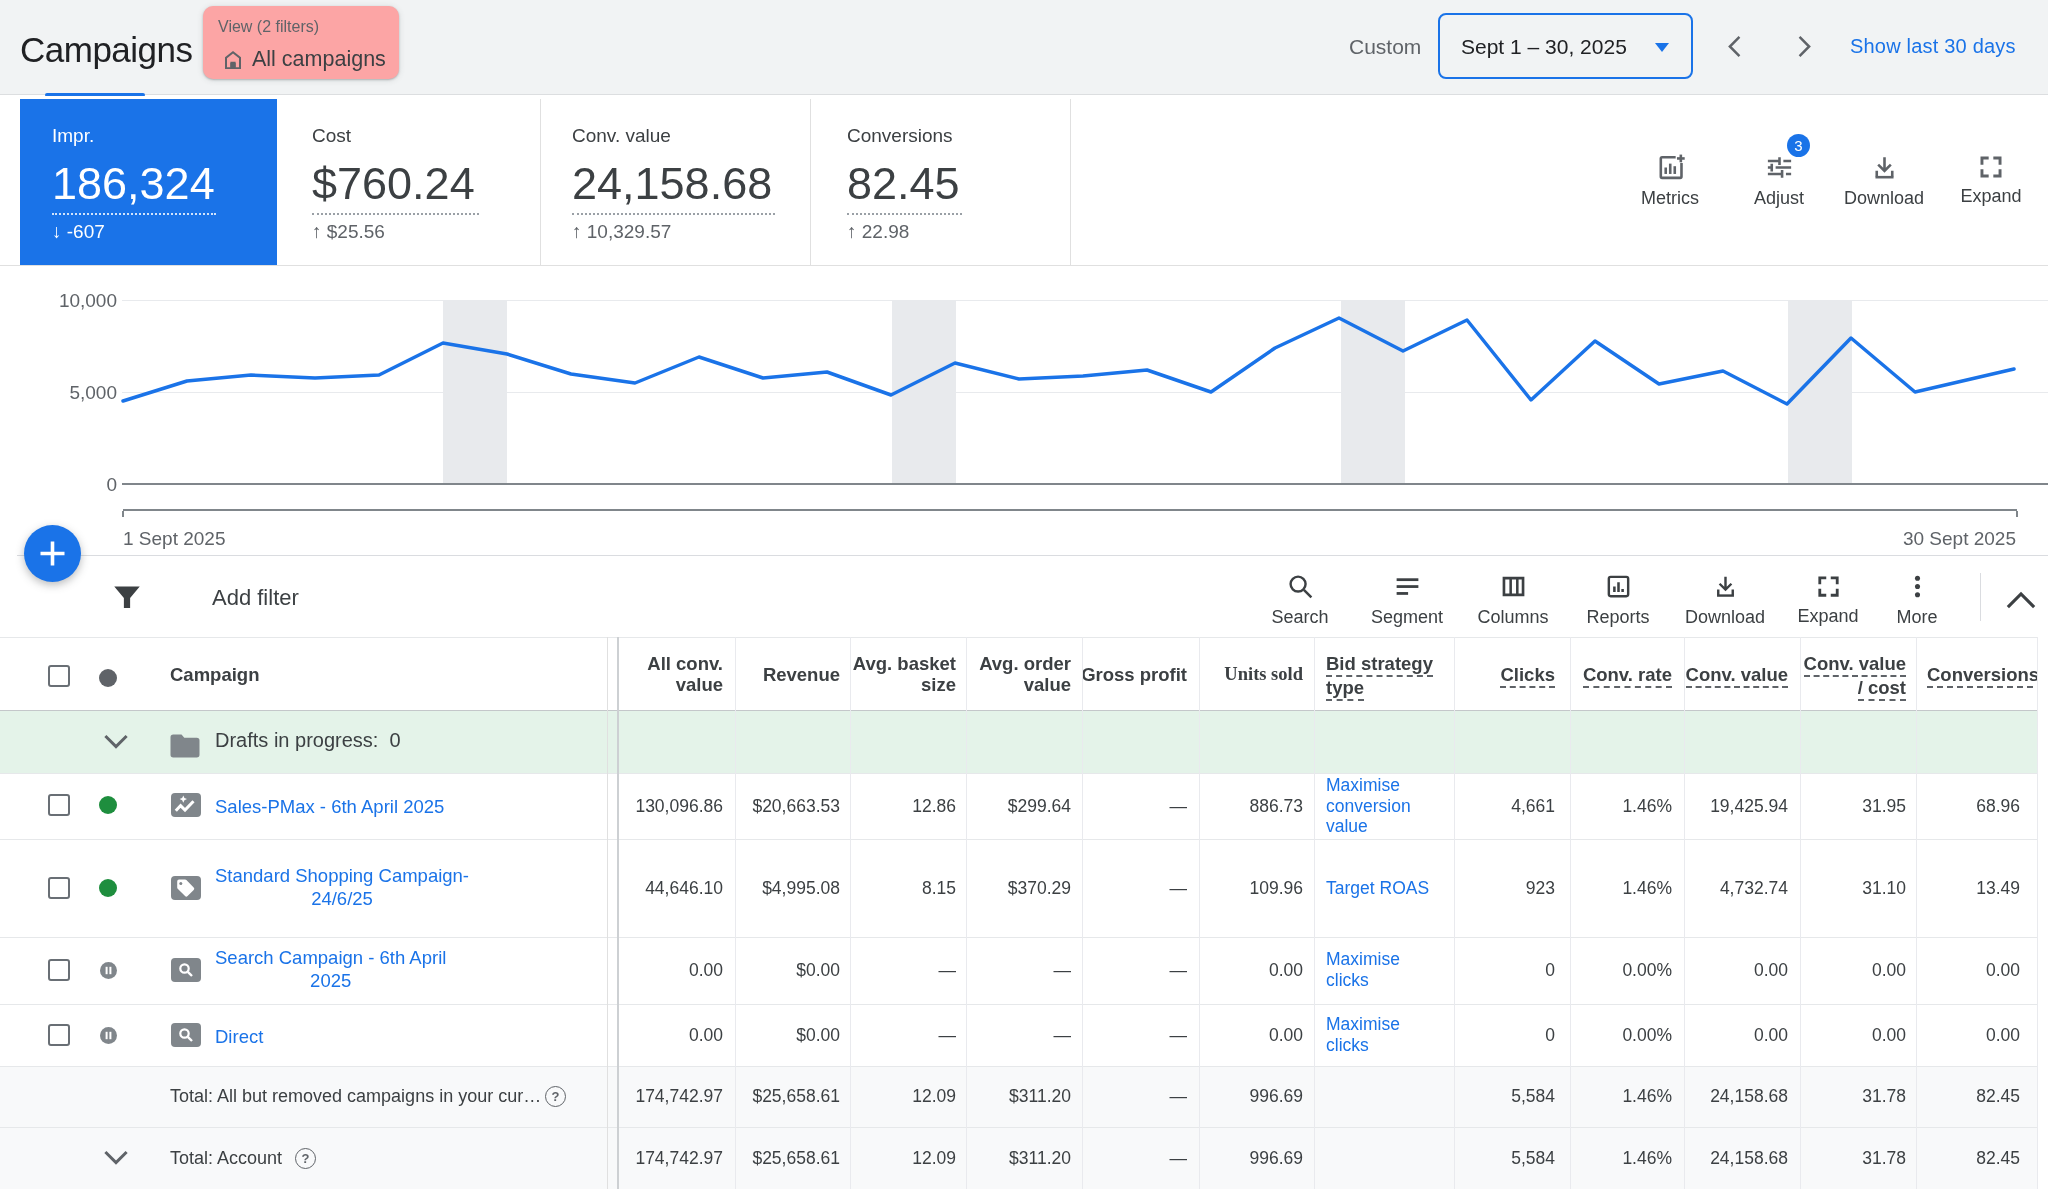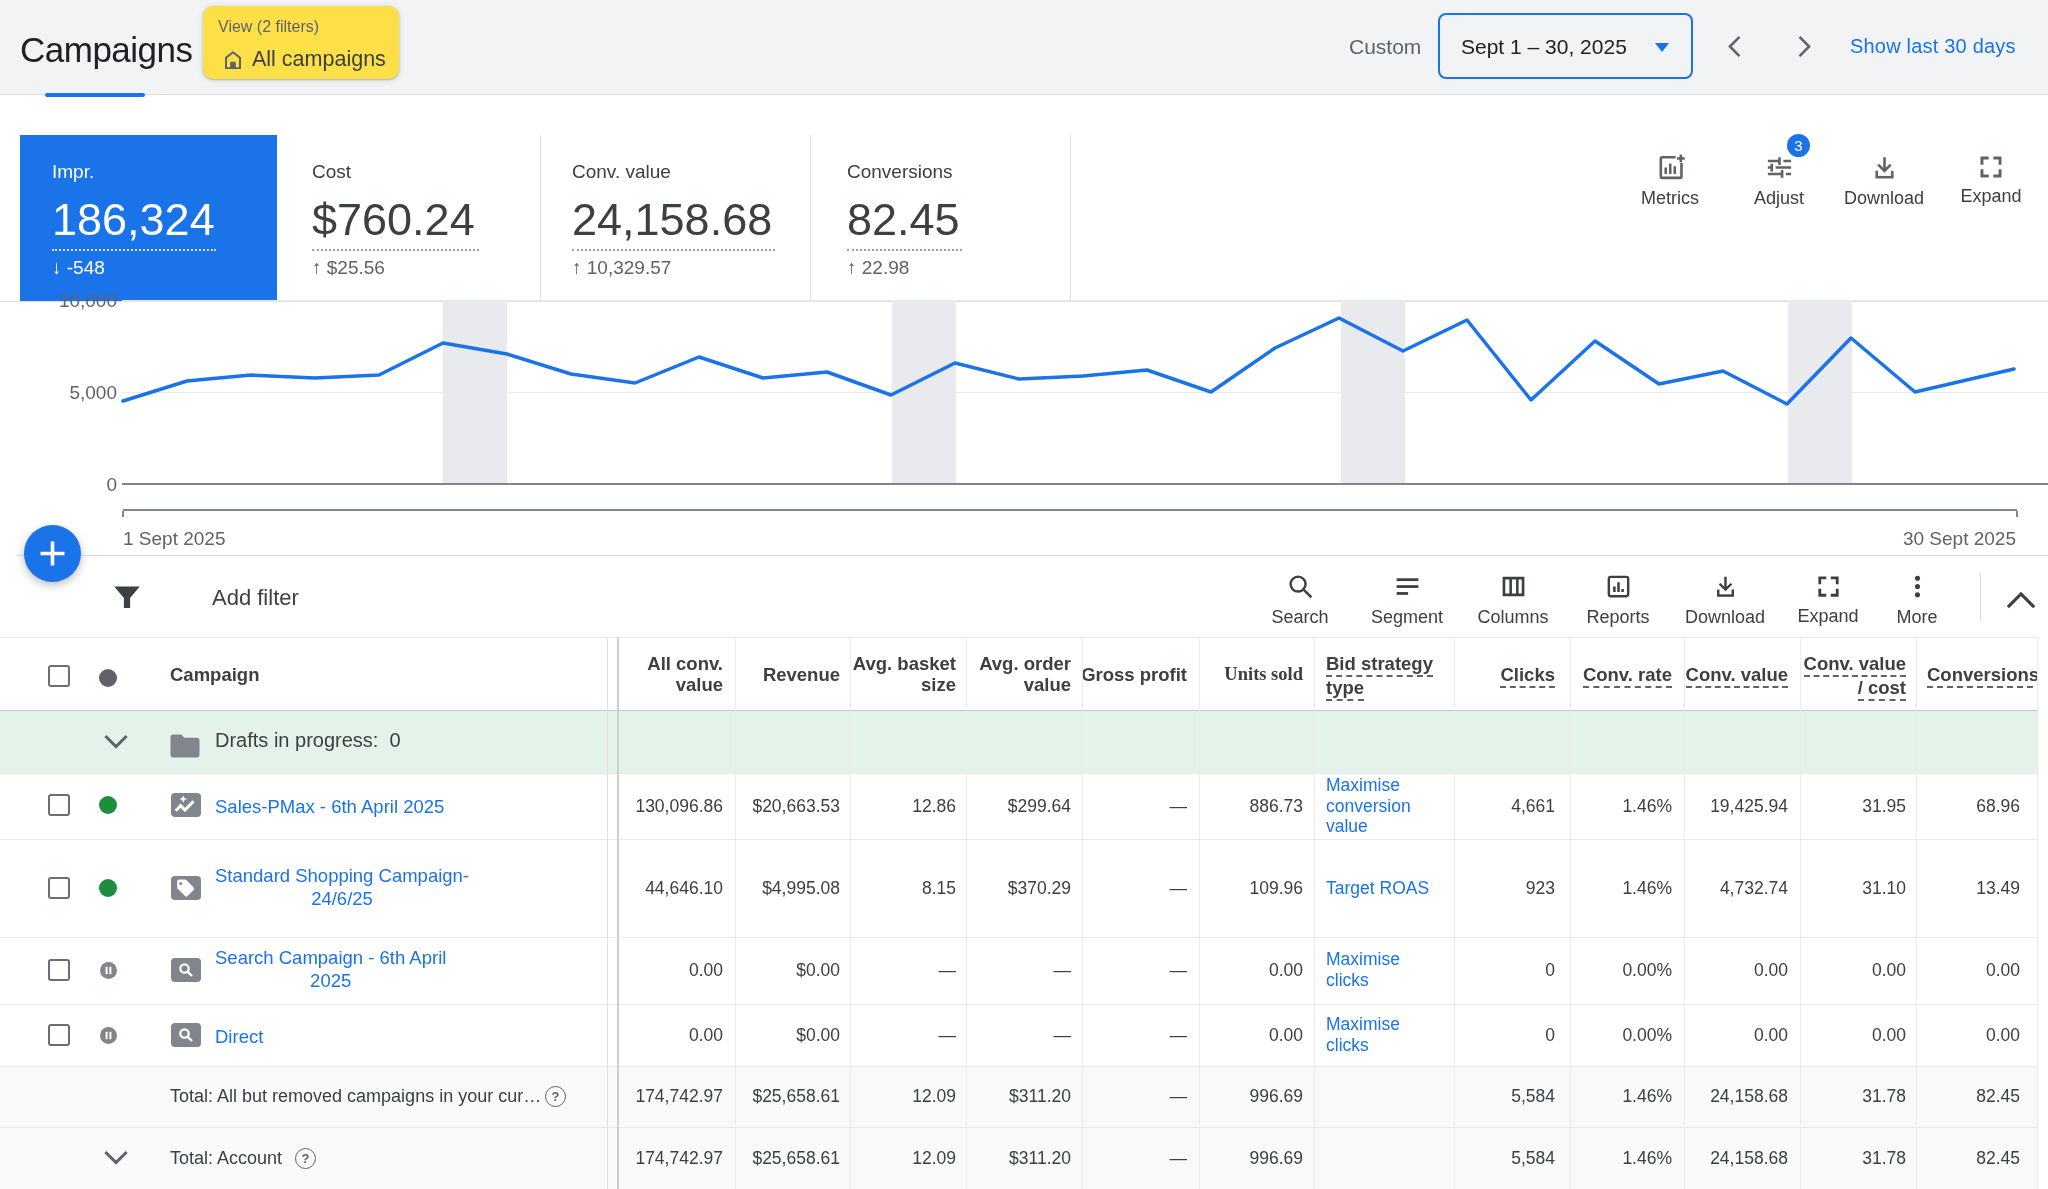--- a/index.html
+++ b/index.html
@@ -6,31 +6,31 @@
 html,body { width:2048px; height:1189px; overflow:hidden; }
 body { position:relative; font-family:"Liberation Sans", sans-serif; background:#fff; color:#3c4043; }
 .abs { position:absolute; }
 .num { position:absolute; text-align:right; font-size:17.5px; color:#3c4043; white-space:nowrap; }
 svg { display:block; }
 
 
 #topbar { position:absolute; left:0; top:0; width:2048px; height:95px; background:#f1f3f4; border-bottom:1px solid #dcdee0; }
 #title { position:absolute; left:20px; top:30px; font-size:35px; letter-spacing:-0.5px; color:#202124; }
 #tabind { position:absolute; left:45px; top:93px; width:100px; height:3.5px; background:#1a73e8; border-radius:2px; }
-#chip { position:absolute; left:203px; top:6px; width:196px; height:73px; background:#fde047; border-radius:10px; box-shadow:0 1px 2px rgba(60,64,67,.3), 0 1px 6px rgba(60,64,67,.15); }
+#chip { position:absolute; left:203px; top:6px; width:196px; height:73px; background:#fca5a5; border-radius:10px; box-shadow:0 1px 2px rgba(60,64,67,.3), 0 1px 6px rgba(60,64,67,.15); }
 #chip .l1 { position:absolute; left:15px; top:12px; font-size:16px; color:#5f6368; }
 #chip .l2 { position:absolute; left:49px; top:41px; font-size:21.5px; color:#3c4043; white-space:nowrap; }
 #custom { position:absolute; left:1349px; top:35px; font-size:21px; color:#5f6368; }
 #datebox { position:absolute; left:1438px; top:13px; width:255px; height:66px; border:2px solid #1a73e8; border-radius:8px; }
 #datebox .txt { position:absolute; left:21px; top:20px; font-size:21px; color:#202124; }
 #datebox .tri { position:absolute; right:22px; top:28px; width:0; height:0; border-left:7px solid transparent; border-right:7px solid transparent; border-top:9px solid #1a73e8; }
 #show30 { position:absolute; left:1850px; top:35px; font-size:20px; color:#1a73e8; font-weight:normal; letter-spacing:.2px; }
 
 
-#cards { position:absolute; left:0; top:96px; width:2048px; height:170px; background:#fff; border-bottom:1px solid #e0e0e0;margin-top:36px; }
+#cards { position:absolute; left:0; top:96px; width:2048px; height:170px; background:#fff; border-bottom:1px solid #e0e0e0; }
 .card { position:absolute; top:3px; height:166px; }
 .card .t { position:absolute; left:35px; top:26px; font-size:19px; color:#3c4043; }
 .card .v { position:absolute; left:35px; top:59px; font-size:45px; color:#3c4043; white-space:nowrap; }
 .card .u { position:absolute; left:35px; top:114px; border-bottom:2px dotted #9aa0a6; height:1px; }
 .card .s { position:absolute; left:35px; top:122px; font-size:19px; color:#5f6368; }
 #card1 { left:20px; width:257px; background:#1a73e8; }
 #card1 .t, #card1 .v, #card1 .s { color:#fff; left:32px; }
 #card1 .u { border-color:rgba(255,255,255,.8); left:32px; }
 .cardsep { position:absolute; top:3px; width:1px; height:166px; background:#e0e0e0; }
 .tool { position:absolute; color:#3c4043; text-align:center; }
@@ -83,21 +83,21 @@
 <svg class="abs" style="left:1790px;top:33px" width="27" height="27" viewBox="0 0 24 24">
     <path fill="none" stroke="#5f6368" stroke-width="2.2" d="M8.5 3.5 17 12l-8.5 8.5"></path>
   </svg>
 <div id="show30">Show last 30 days</div>
 
 <div id="cards">
   <div class="card" id="card1" style="left:20px;width:257px;">
     <div class="t">Impr.</div>
     <div class="v">186,324</div>
     <div class="u" style="width:164px;"></div>
-    <div class="s">↓ -548</div>
+    <div class="s">↓ -607</div>
   </div>
   <div class="card" style="left:277px;width:263px;">
     <div class="t">Cost</div>
     <div class="v">$760.24</div>
     <div class="u" style="width:167px;"></div>
     <div class="s">↑ $25.56</div>
   </div>
   <div class="card" style="left:540px;width:270px;">
     <div class="t" style="left:32px;">Conv. value</div>
     <div class="v" style="left:32px;">24,158.68</div>

